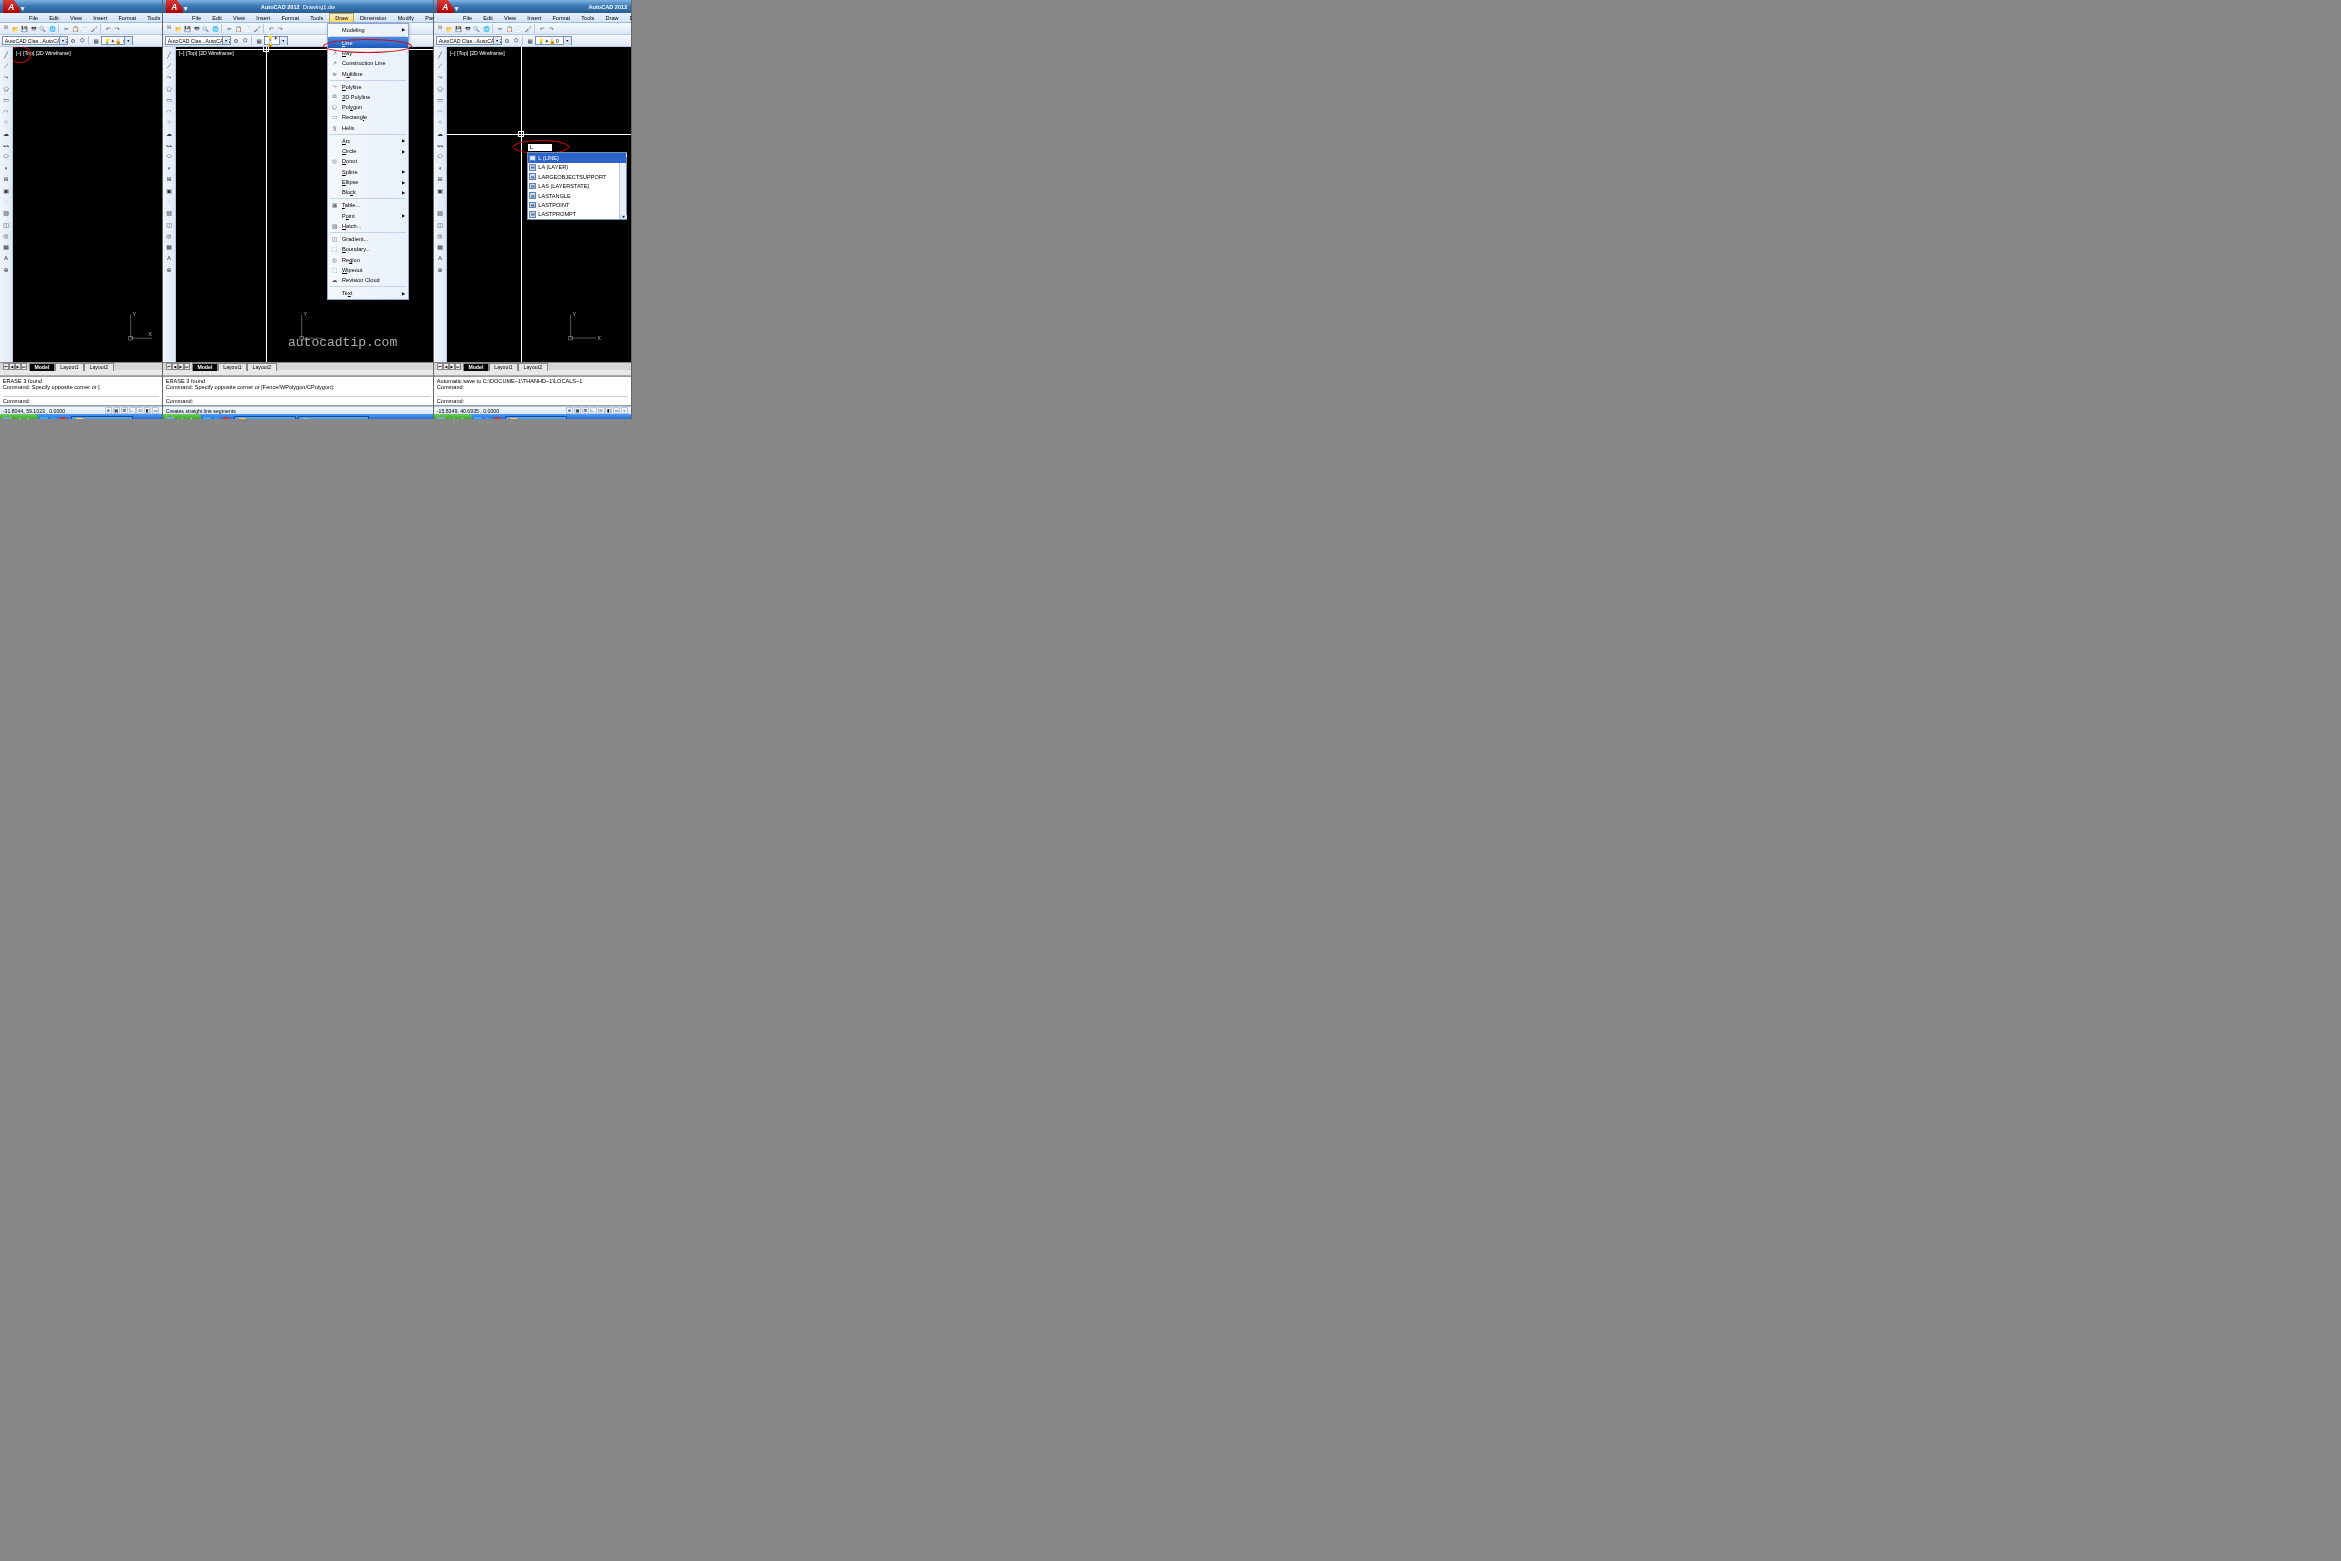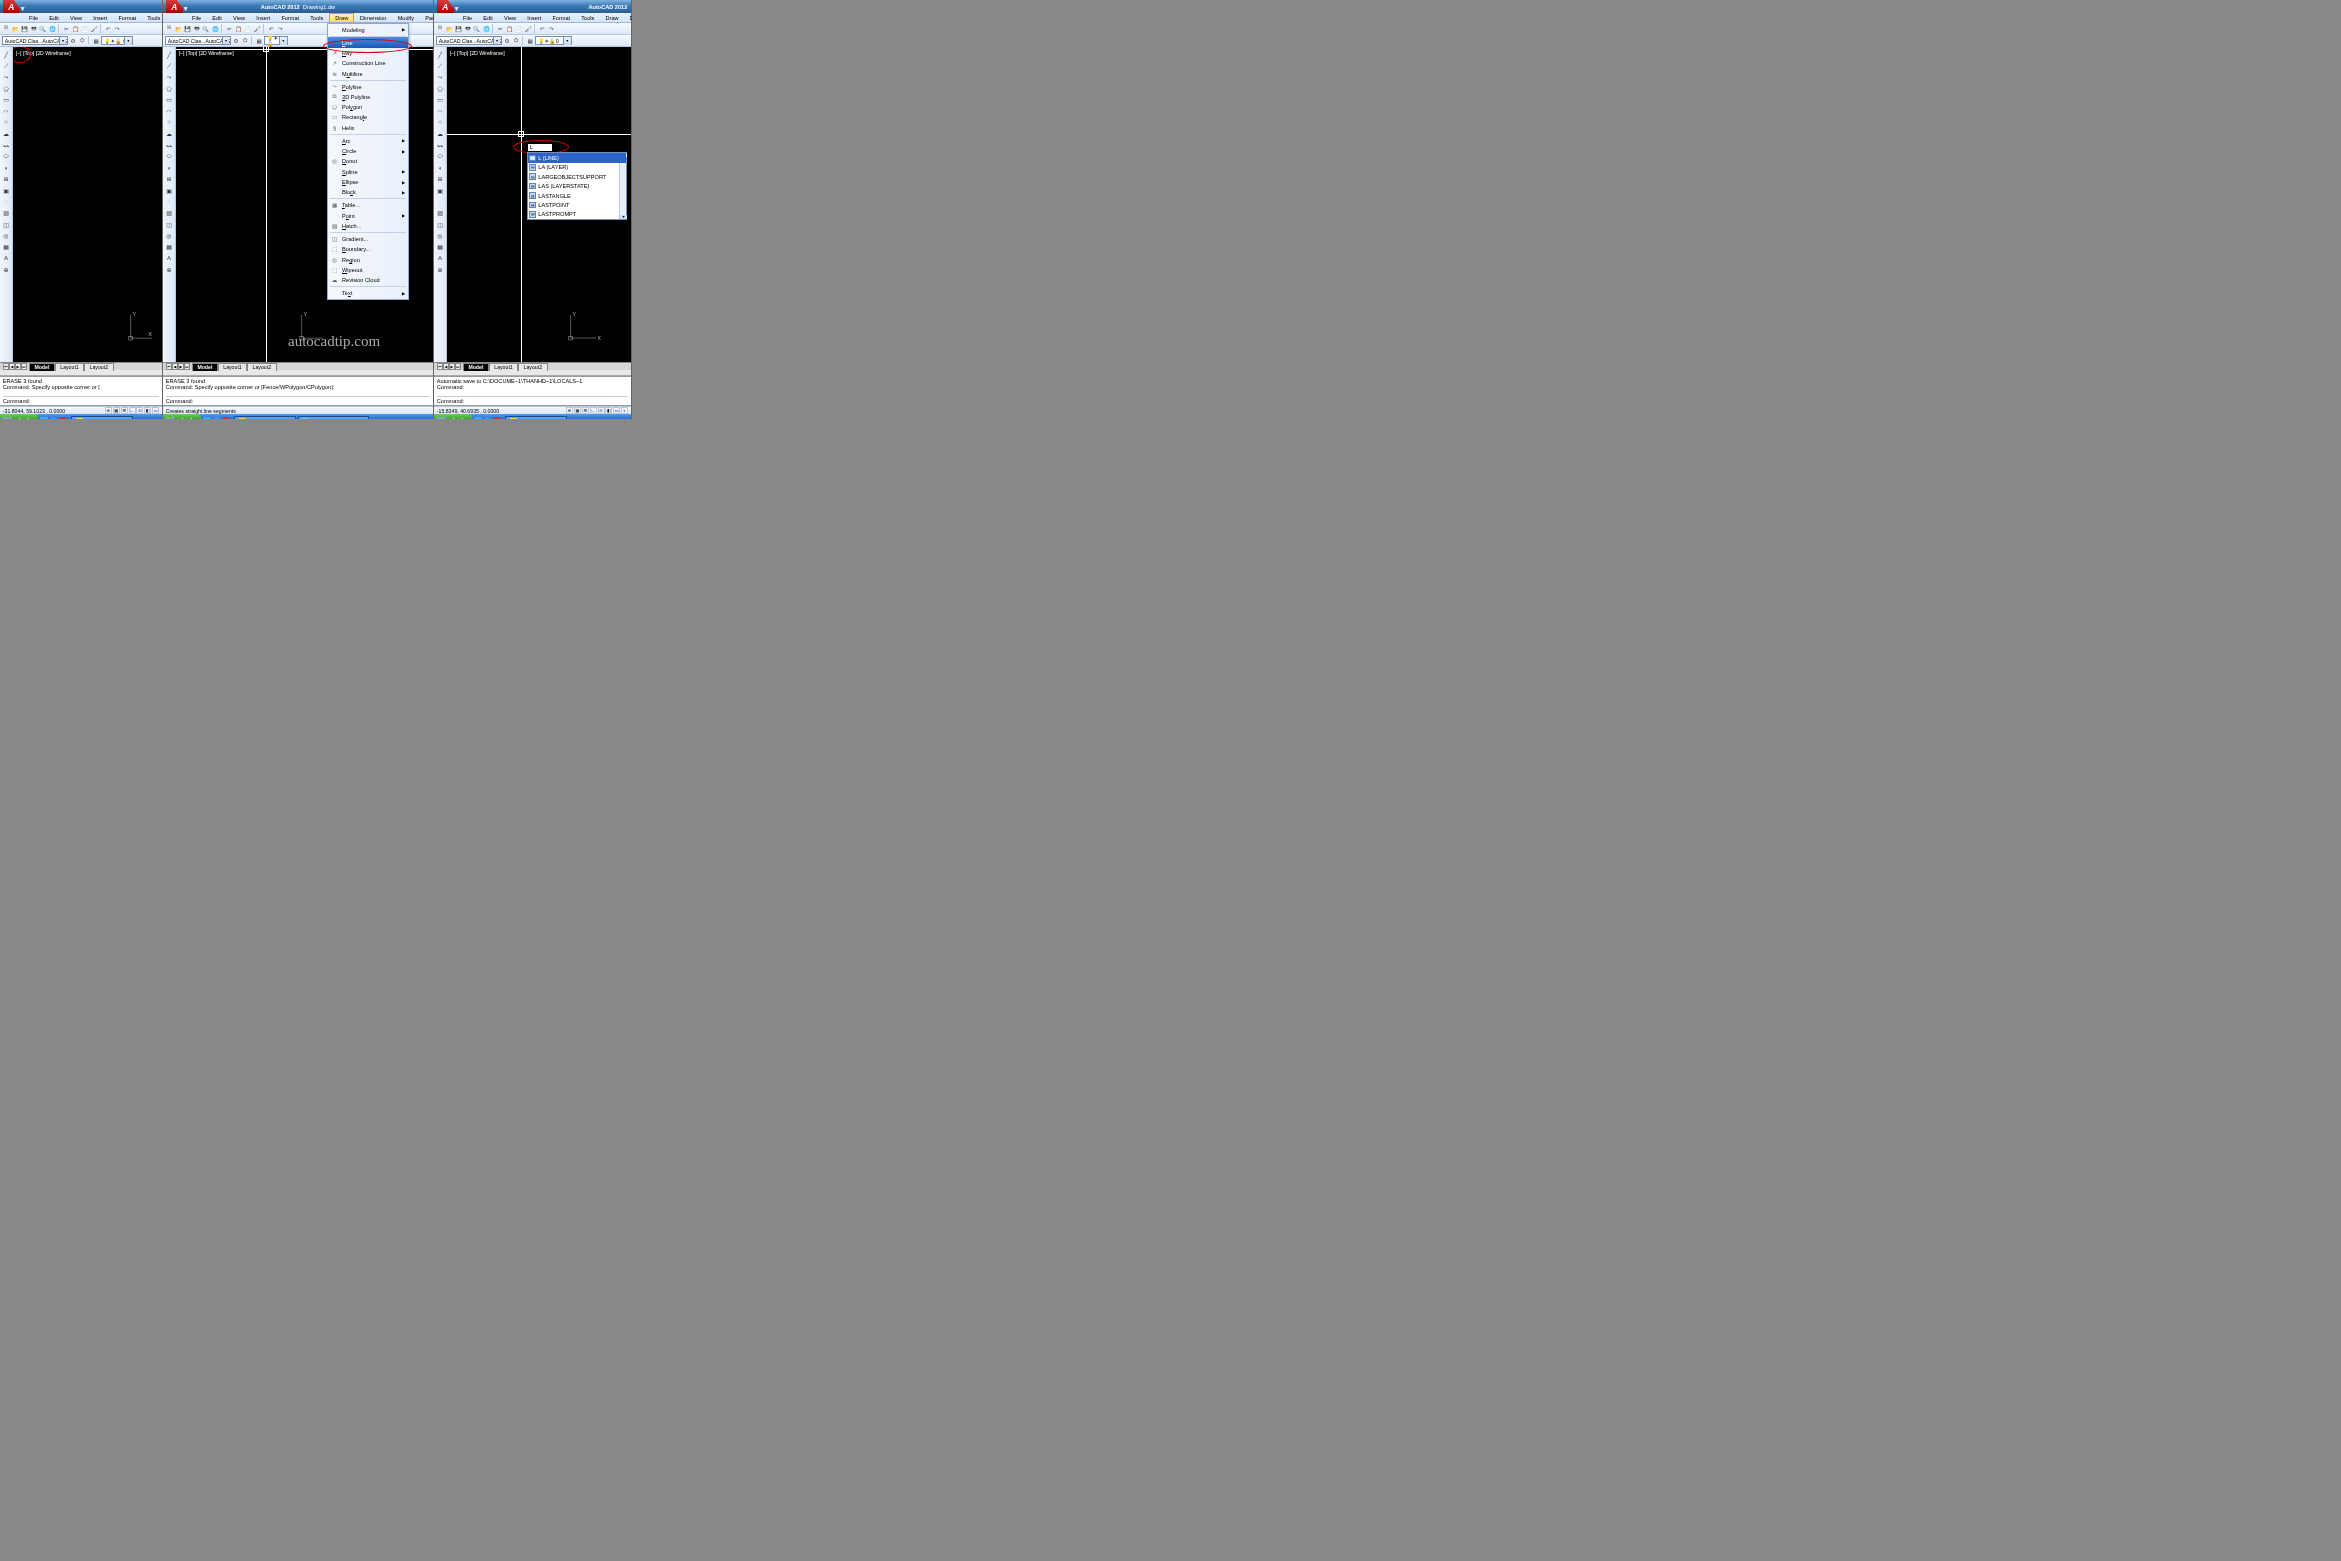--- a/index.html
+++ b/index.html
@@ -87,21 +87,21 @@
 
 .ac-input { position: absolute; background: #fff; border: 0.5px solid #000; width: 26px; height: 8.4px; font-family: "Courier New", monospace; font-size: 5.6px; padding: 0 1.4px; z-index: 45; }
 .ac-list { position: absolute; background: #fff; border: 0.5px solid #7690b5; width: 100px; font-size: 5.6px; z-index: 45; }
 .ac-list .ai { height: 9.4px; display: flex; align-items: center; padding-left: 10.3px; position: relative; }
 .ac-list .ai .aic { position: absolute; left: 1.4px; width: 6.6px; height: 6.6px; background: #c7dbf3; border: 0.5px solid #5b85bd; font-size: 3.7px; display:flex; align-items:center; justify-content:center; }
 .ac-list .ai.sel { background: #2b63c8; color: #fff; }
 .ac-list .sb { position: absolute; right: 0; top: 0; bottom: 0; width: 7px; background: #e8eef8; border-left: 0.5px solid #bcd; }
 .ac-list .sb::before { content: "▲"; position: absolute; top: 0; width: 7px; text-align: center; font-size: 3.7px; background:#cbddf2; }
 .ac-list .sb::after { content: "▼"; position: absolute; bottom: 0; width: 7px; text-align: center; font-size: 3.7px; background:#cbddf2; }
 
-.watermark { position: absolute; color: #aaa; font-size: 15px; font-family: Liberation Serif, serif; pointer-events: none; }
+.watermark { position: absolute; color: #aaa; font-size: 13px; font-family: Liberation Mono, monospace; pointer-events: none; }
 </style>
 </head>
 <body>
 
 <div class="panel p1">
   <div class="titlebar">
     <div class="app-icon">A</div>
     <span class="qat-dd">▾</span>
   </div>
   <div class="menubar" id="mb1">

